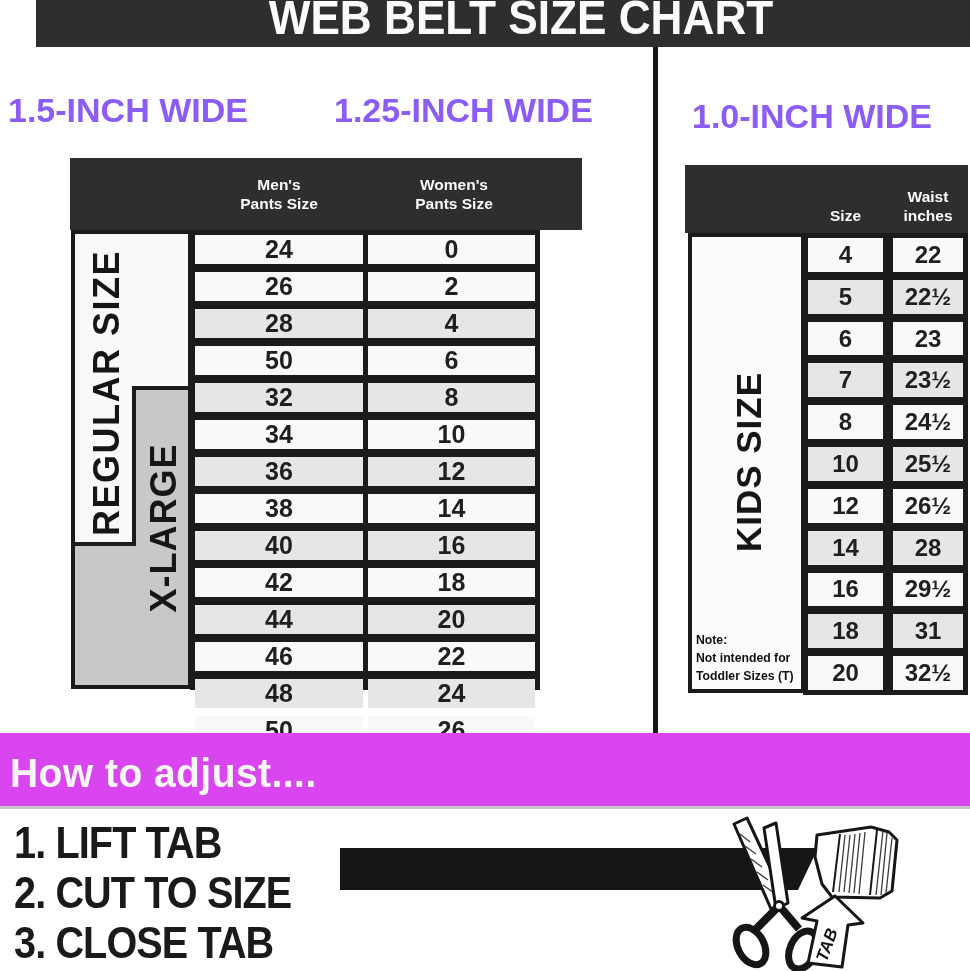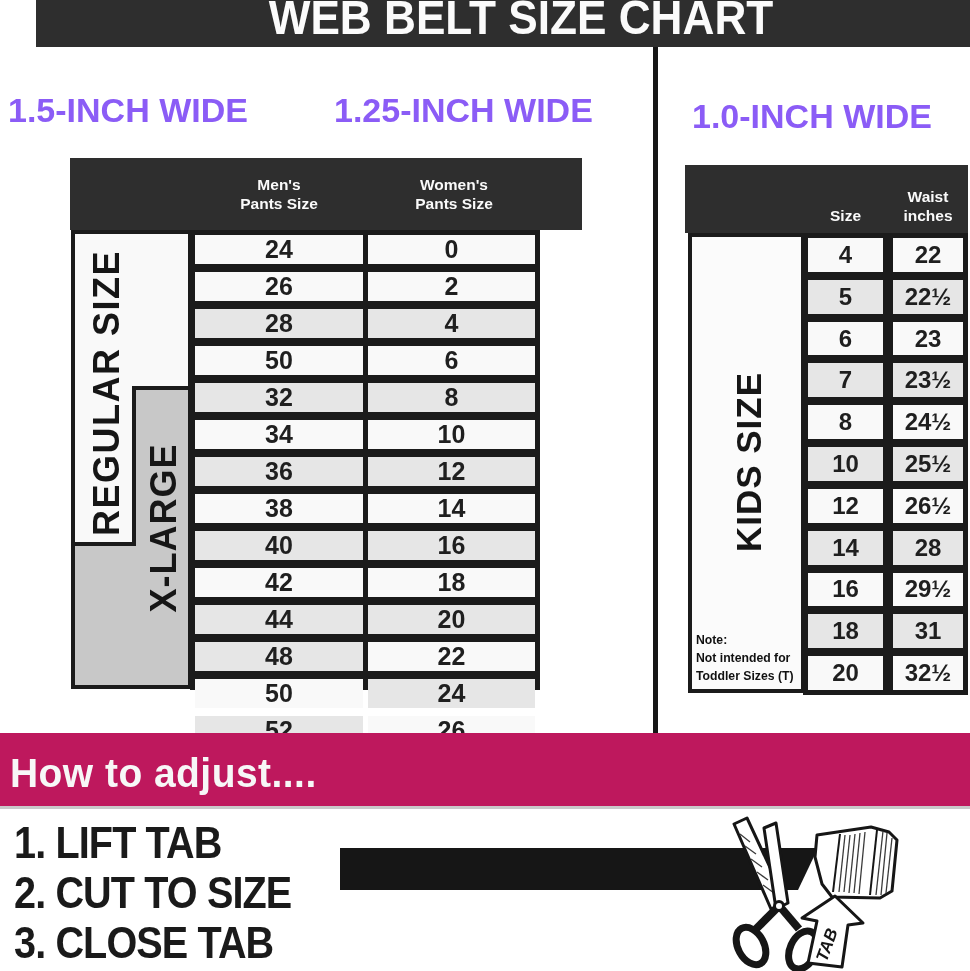--- a/index.html
+++ b/index.html
@@ -46,21 +46,21 @@
               border:4px solid #1b1b1b;}
   .kids-rot{position:absolute;left:57px;top:225px;transform:translate(-50%,-50%) rotate(-90deg);
             font-size:35px;font-weight:bold;letter-spacing:1px;white-space:nowrap;color:#161616;}
   .kids-note{position:absolute;left:4px;bottom:4px;font-size:13px;font-weight:bold;line-height:18px;
              color:#111;white-space:nowrap;transform:scaleX(0.94);transform-origin:left bottom;}
   .size-grid{left:118px;top:68px;width:85px;height:462px;}
   .waist-grid{left:203px;top:68px;width:80px;height:462px;}
   .kids .cell{font-size:24px;}
 
   
-  .how-bar{position:absolute;left:0;top:733px;width:970px;height:76px;background:#be185d;
+  .how-bar{position:absolute;left:0;top:733px;width:970px;height:76px;background:#d946ef;
            border-bottom:3px solid #c9c9c9;}
   .how-text{position:absolute;left:10px;top:17px;font-size:41px;font-weight:bold;color:#f7f7f7;
             letter-spacing:0.5px;white-space:nowrap;transform:scaleX(0.95);transform-origin:left top;}
   .steps{position:absolute;left:14px;top:818px;transform:scaleX(0.88);transform-origin:left top;}
   .step{font-size:45px;font-weight:800;color:#1a1a1a;line-height:50px;letter-spacing:-1px;white-space:nowrap;}
 
   .illus{position:absolute;left:340px;top:812px;}
   svg text{font-family:"Liberation Sans","DejaVu Sans",sans-serif;}
 </style>
 </head>
@@ -103,20 +103,21 @@
         <div class="cell">26</div>
         <div class="cell shaded">28</div>
         <div class="cell">50</div>
         <div class="cell shaded">32</div>
         <div class="cell">34</div>
         <div class="cell shaded">36</div>
         <div class="cell">38</div>
         <div class="cell shaded">40</div>
         <div class="cell">42</div>
         <div class="cell shaded">44</div>
+        <div class="cell">46</div>
         <div class="cell shaded">48</div>
         <div class="cell">50</div>
         <div class="cell shaded">52</div>
       </div>
     <div class="col-grid womens-grid">
 
     <div class="cell">0</div>
         <div class="cell">2</div>
         <div class="cell shaded">4</div>
         <div class="cell">6</div>

